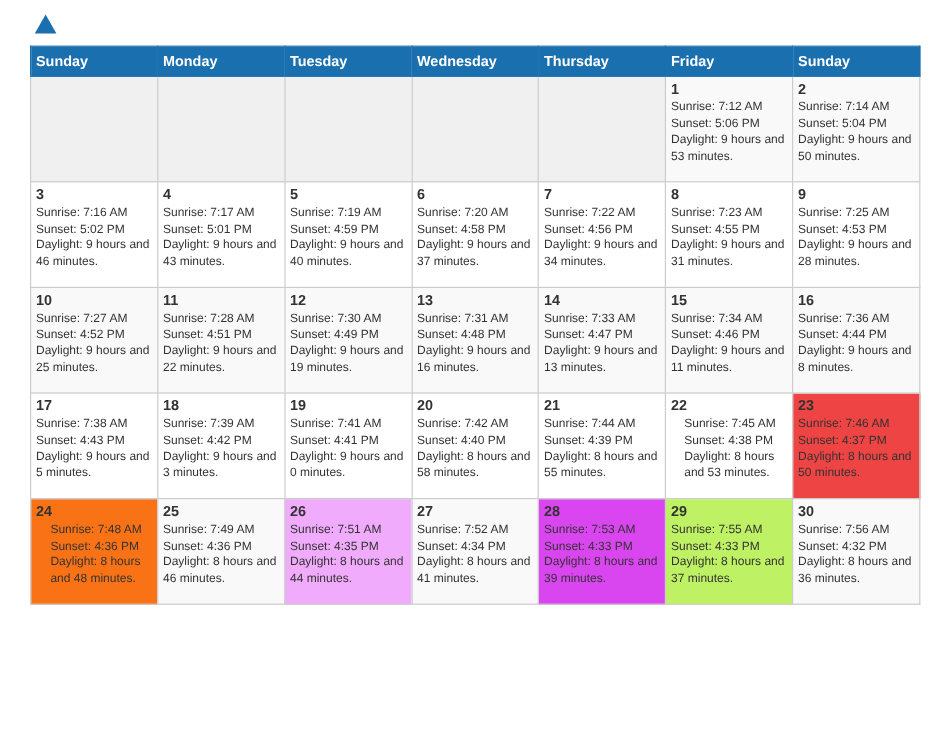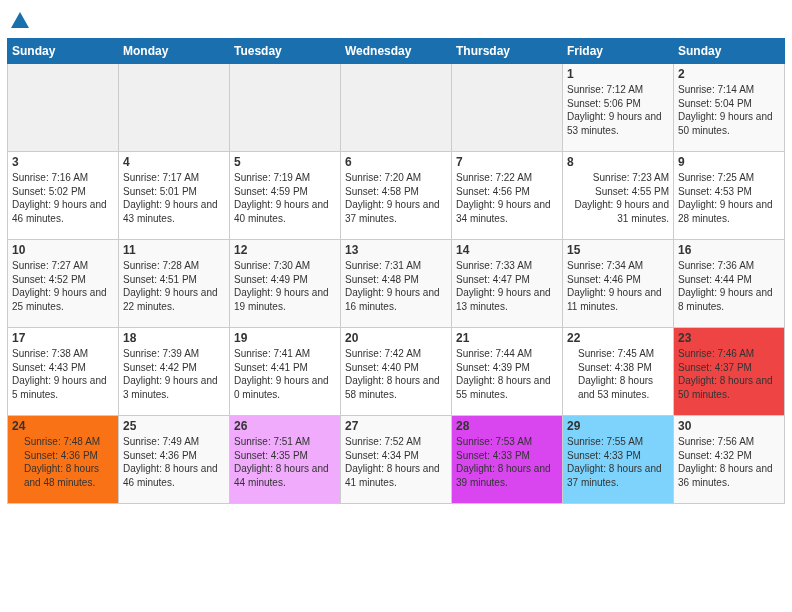--- a/index.html
+++ b/index.html
@@ -6,21 +6,21 @@
     body {
       font-family: Arial, sans-serif;
       background: #fff;
       width: 792px;
       height: 612px;
       overflow: hidden;
     }
     .page {
       width: 792px;
       height: 596px;
-      padding: 10px 7px;
+      padding: 10px 25px;
       background: #fff;
     }
     .header {
       display: flex;
       align-items: flex-start;
       justify-content: space-between;
       margin-bottom: 6px;
     }
     .logo {
       display: flex;
@@ -175,21 +175,21 @@
 Daylight: 9 hours and 37 minutes.</div>
           </td>
           <td style="background: rgb(255, 255, 255);">
             <span class="day-num">7</span>
             <div class="day-info" style="white-space: pre-wrap;">Sunrise: 7:22 AM
 Sunset: 4:56 PM
 Daylight: 9 hours and 34 minutes.</div>
           </td>
           <td style="background: rgb(255, 255, 255);">
             <span class="day-num">8</span>
-            <div class="day-info" style="white-space: pre-wrap; text-align: right;">Sunrise: 7:23 AM
+            <div class="day-info" style="white-space: pre-wrap;">Sunrise: 7:23 AM
 Sunset: 4:55 PM
 Daylight: 9 hours and 31 minutes.</div>
           </td>
           <td style="background: rgb(255, 255, 255);">
             <span class="day-num">9</span>
             <div class="day-info" style="white-space: pre-wrap;">Sunrise: 7:25 AM
 Sunset: 4:53 PM
 Daylight: 9 hours and 28 minutes.</div>
           </td>
         </tr>
@@ -305,21 +305,21 @@
             <div class="day-info" style="white-space: pre-wrap;">Sunrise: 7:52 AM
 Sunset: 4:34 PM
 Daylight: 8 hours and 41 minutes.</div>
           </td>
           <td style="background: #d946ef;">
             <span class="day-num">28</span>
             <div class="day-info" style="white-space: pre-wrap;">Sunrise: 7:53 AM
 Sunset: 4:33 PM
 Daylight: 8 hours and 39 minutes.</div>
           </td>
-          <td style="background: #7dd3fc;">
+          <td style="background: #bef264;">
             <span class="day-num">29</span>
             <div class="day-info" style="white-space: pre-wrap;">Sunrise: 7:55 AM
 Sunset: 4:33 PM
 Daylight: 8 hours and 37 minutes.</div>
           </td>
           <td style="background: rgb(249, 249, 249);">
             <span class="day-num">30</span>
             <div class="day-info" style="white-space: pre-wrap;">Sunrise: 7:56 AM
 Sunset: 4:32 PM
 Daylight: 8 hours and 36 minutes.</div>

